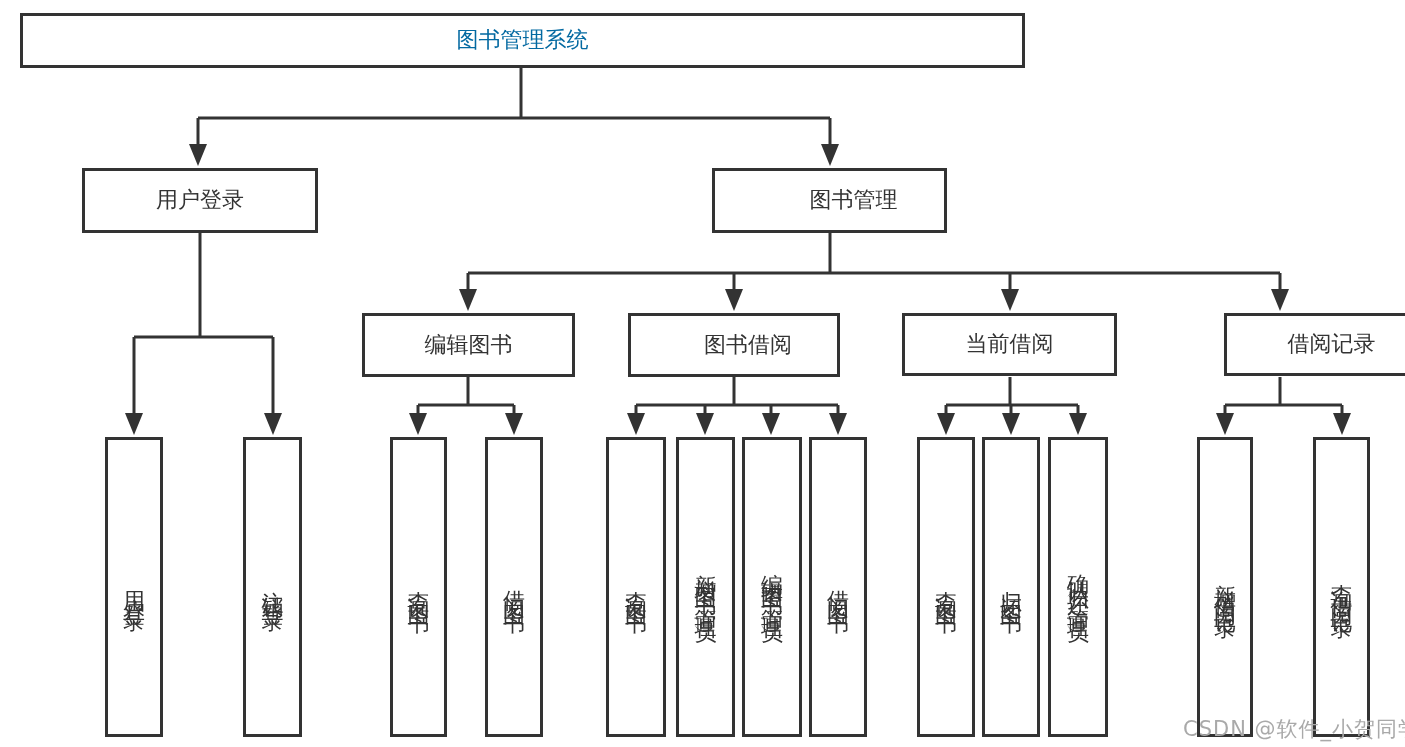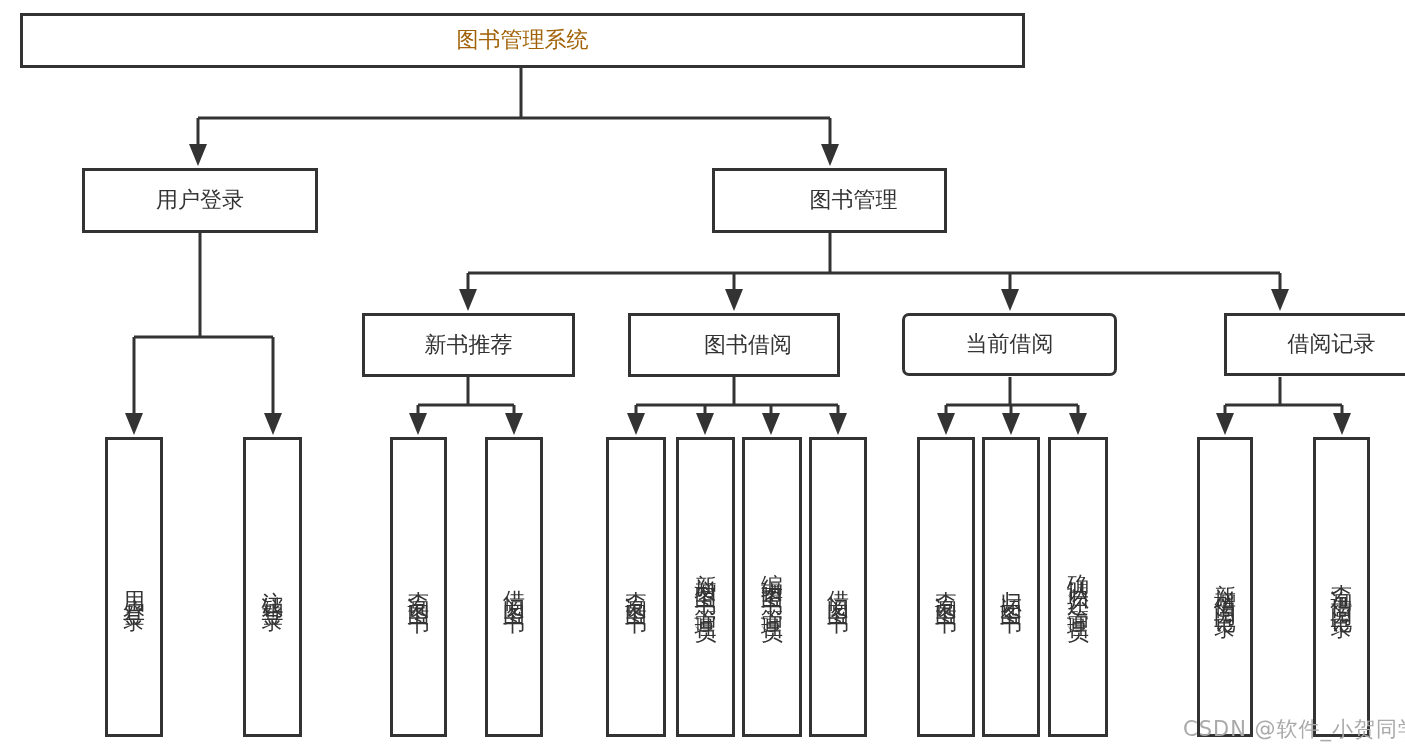--- a/index.html
+++ b/index.html
@@ -104,26 +104,26 @@
       <line x1="1011" y1="405" x2="1011" y2="417" stroke="#333333" stroke-width="3"></line>
       <polygon points="1002,413 1020,413 1011,435" fill="#333333"></polygon>
       <line x1="1078" y1="405" x2="1078" y2="417" stroke="#333333" stroke-width="3"></line>
       <polygon points="1069,413 1087,413 1078,435" fill="#333333"></polygon>
       <line x1="1225" y1="405" x2="1225" y2="417" stroke="#333333" stroke-width="3"></line>
       <polygon points="1216,413 1234,413 1225,435" fill="#333333"></polygon>
       <line x1="1342" y1="405" x2="1342" y2="417" stroke="#333333" stroke-width="3"></line>
       <polygon points="1333,413 1351,413 1342,435" fill="#333333"></polygon>
     </svg>
   <div id="nodes">
-      <div class="node" style="left: 20px; top: 13px; width: 1005px; height: 55px; border-color: rgb(51, 51, 51); background: rgb(255, 255, 255); color: #a16207;">图书管理系统</div>
+      <div class="node" style="left: 20px; top: 13px; width: 1005px; height: 55px; border-color: rgb(51, 51, 51); background: rgb(255, 255, 255); color: #0369a1;">图书管理系统</div>
       <div class="node" style="left: 82px; top: 168px; width: 236px; height: 65px; border-color: rgb(51, 51, 51); background: rgb(255, 255, 255); color: rgb(51, 51, 51);">用户登录</div>
       <div class="node" style="left: 712px; top: 168px; width: 235px; height: 65px; border-color: rgb(51, 51, 51); background: rgb(255, 255, 255); color: rgb(51, 51, 51); padding-left: 48px;">图书管理</div>
-      <div class="node" style="left: 362px; top: 313px; width: 213px; height: 64px; border-color: rgb(51, 51, 51); background: rgb(255, 255, 255); color: rgb(51, 51, 51);">新书推荐</div>
+      <div class="node" style="left: 362px; top: 313px; width: 213px; height: 64px; border-color: rgb(51, 51, 51); background: rgb(255, 255, 255); color: rgb(51, 51, 51);">编辑图书</div>
       <div class="node" style="left: 628px; top: 313px; width: 212px; height: 64px; border-color: rgb(51, 51, 51); background: rgb(255, 255, 255); color: rgb(51, 51, 51); padding-left: 28px;">图书借阅</div>
-      <div class="node" style="left: 902px; top: 313px; width: 215px; height: 63px; border-color: rgb(51, 51, 51); background: rgb(255, 255, 255); color: rgb(51, 51, 51); border-radius: 7px;">当前借阅</div>
+      <div class="node" style="left: 902px; top: 313px; width: 215px; height: 63px; border-color: rgb(51, 51, 51); background: rgb(255, 255, 255); color: rgb(51, 51, 51);">当前借阅</div>
       <div class="node" style="left: 1212px; top: 313px; width: 215px; height: 63px; border-color: rgb(51, 51, 51); background: rgb(255, 255, 255); color: rgb(51, 51, 51); margin-left: 12px;">借阅记录</div>
       <div class="node vertical" style="left: 105px; top: 437px; width: 58px; height: 300px; border-color: rgb(51, 51, 51); background: rgb(255, 255, 255); color: rgb(51, 51, 51);">用户登录</div>
       <div class="node vertical" style="left: 243px; top: 437px; width: 59px; height: 300px; border-color: rgb(51, 51, 51); background: rgb(255, 255, 255); color: rgb(51, 51, 51);">注销登录</div>
       <div class="node vertical" style="left: 390px; top: 437px; width: 57px; height: 300px; border-color: rgb(51, 51, 51); background: rgb(255, 255, 255); color: rgb(51, 51, 51);">查询图书</div>
       <div class="node vertical" style="left: 485px; top: 437px; width: 58px; height: 300px; border-color: rgb(51, 51, 51); background: rgb(255, 255, 255); color: rgb(51, 51, 51);">借阅图书</div>
       <div class="node vertical" style="left: 606px; top: 437px; width: 60px; height: 300px; border-color: rgb(51, 51, 51); background: rgb(255, 255, 255); color: rgb(51, 51, 51);">查询图书</div>
       <div class="node vertical" style="left: 676px; top: 437px; width: 59px; height: 300px; border-color: rgb(51, 51, 51); background: rgb(255, 255, 255); color: rgb(51, 51, 51);">新增图书（管理员）</div>
       <div class="node vertical" style="left: 742px; top: 437px; width: 60px; height: 300px; border-color: rgb(51, 51, 51); background: rgb(255, 255, 255); color: rgb(51, 51, 51);">编辑图书（管理员）</div>
       <div class="node vertical" style="left: 809px; top: 437px; width: 58px; height: 300px; border-color: rgb(51, 51, 51); background: rgb(255, 255, 255); color: rgb(51, 51, 51);">借阅图书</div>
       <div class="node vertical" style="left: 917px; top: 437px; width: 58px; height: 300px; border-color: rgb(51, 51, 51); background: rgb(255, 255, 255); color: rgb(51, 51, 51);">查询图书</div>

